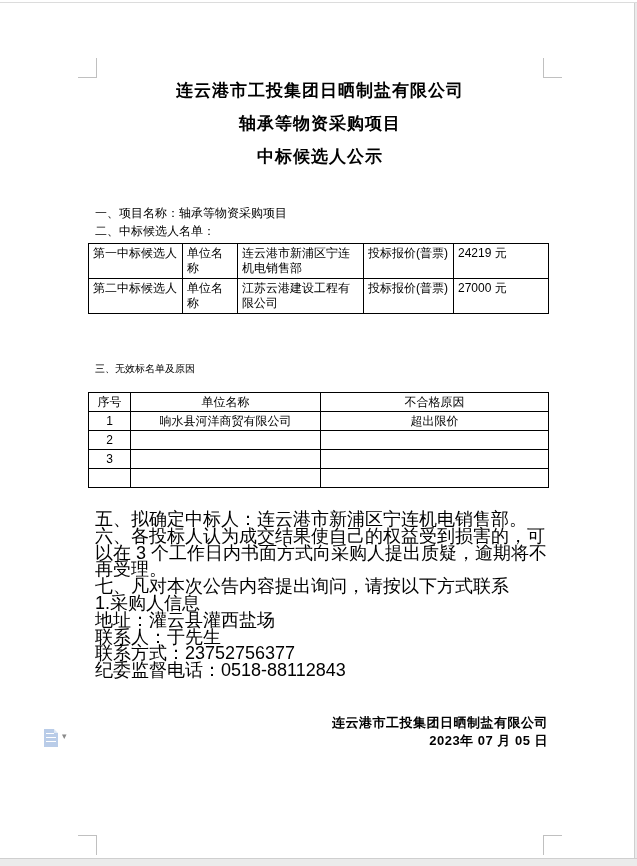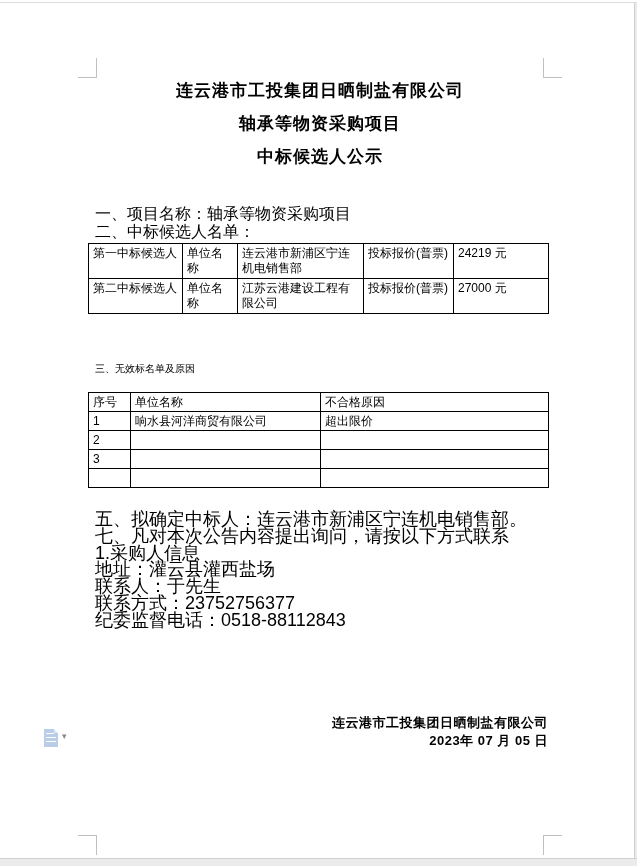--- a/index.html
+++ b/index.html
@@ -21,28 +21,28 @@
   .crop.tl{left:78px;top:58px;border-right:1px solid #c0c0c0;border-bottom:1px solid #c0c0c0;}
   .crop.tr{left:543px;top:58px;border-left:1px solid #c0c0c0;border-bottom:1px solid #c0c0c0;}
   .crop.bl{left:78px;top:835px;border-right:1px solid #c0c0c0;border-top:1px solid #c0c0c0;}
   .crop.br{left:543px;top:835px;border-left:1px solid #c0c0c0;border-top:1px solid #c0c0c0;}
 
   
   .titles{position:absolute;left:97px;top:81px;width:446px;text-align:center;}
   .doc-title{font-size:17px;font-weight:bold;line-height:20px;margin:0 0 13px 0;letter-spacing:1px;}
 
   
-  .intro{position:absolute;left:95px;top:205px;width:456px;font-size:16px;line-height:17.5px;}
+  .intro{position:absolute;left:95px;top:205px;width:456px;font-size:12px;line-height:17.5px;}
   .sec-heading{position:absolute;left:95px;top:361px;font-size:10px;line-height:15px;}
 
   table{border-collapse:collapse;table-layout:fixed;}
   td{border:1px solid #000;font-size:12px;line-height:15px;padding:2px 4px;vertical-align:top;word-break:break-all;overflow:hidden;}
   .bid-table{position:absolute;left:88px;top:243px;width:460px;}
   .bid-table td{height:30px;}
-  .invalid-table{position:absolute;left:88px;top:392px;width:460px;}
+  .invalid-table{position:absolute;left:88px;top:392px;width:460px;text-align:center;}
   .invalid-table td{height:14px;line-height:14px;padding:2px 4px;}
 
   .paragraphs{position:absolute;left:95px;top:511px;width:457px;font-size:18px;line-height:16.8px;}
   .paragraphs div{margin:0;}
 
   .signature{position:absolute;left:95px;top:714px;width:453px;text-align:right;font-size:13px;font-weight:bold;line-height:18px;letter-spacing:0.5px;}
 
   
   .paste-btn{position:absolute;left:44px;top:729px;width:30px;height:20px;cursor:pointer;}
   .paste-doc{position:absolute;left:0;top:0;width:14px;height:18px;background:#b9cce8;}
@@ -136,20 +136,21 @@
     <tr>
       <td></td>
       <td></td>
       <td></td>
     </tr>
   </tbody>
     </table>
 
   <div class="paragraphs">
     <div>五、拟确定中标人：连云港市新浦区宁连机电销售部。</div>
+    <div>六、各投标人认为成交结果使自己的权益受到损害的，可以在 3 个工作日内书面方式向采购人提出质疑，逾期将不再受理。</div>
     <div>七、凡对本次公告内容提出询问，请按以下方式联系</div>
     <div>1.采购人信息</div>
     <div>地址：灌云县灌西盐场</div>
     <div>联系人：于先生</div>
     <div>联系方式：23752756377</div>
     <div>纪委监督电话：0518-88112843</div>
   </div>
 
   <div class="signature">
     <div>连云港市工投集团日晒制盐有限公司</div>

